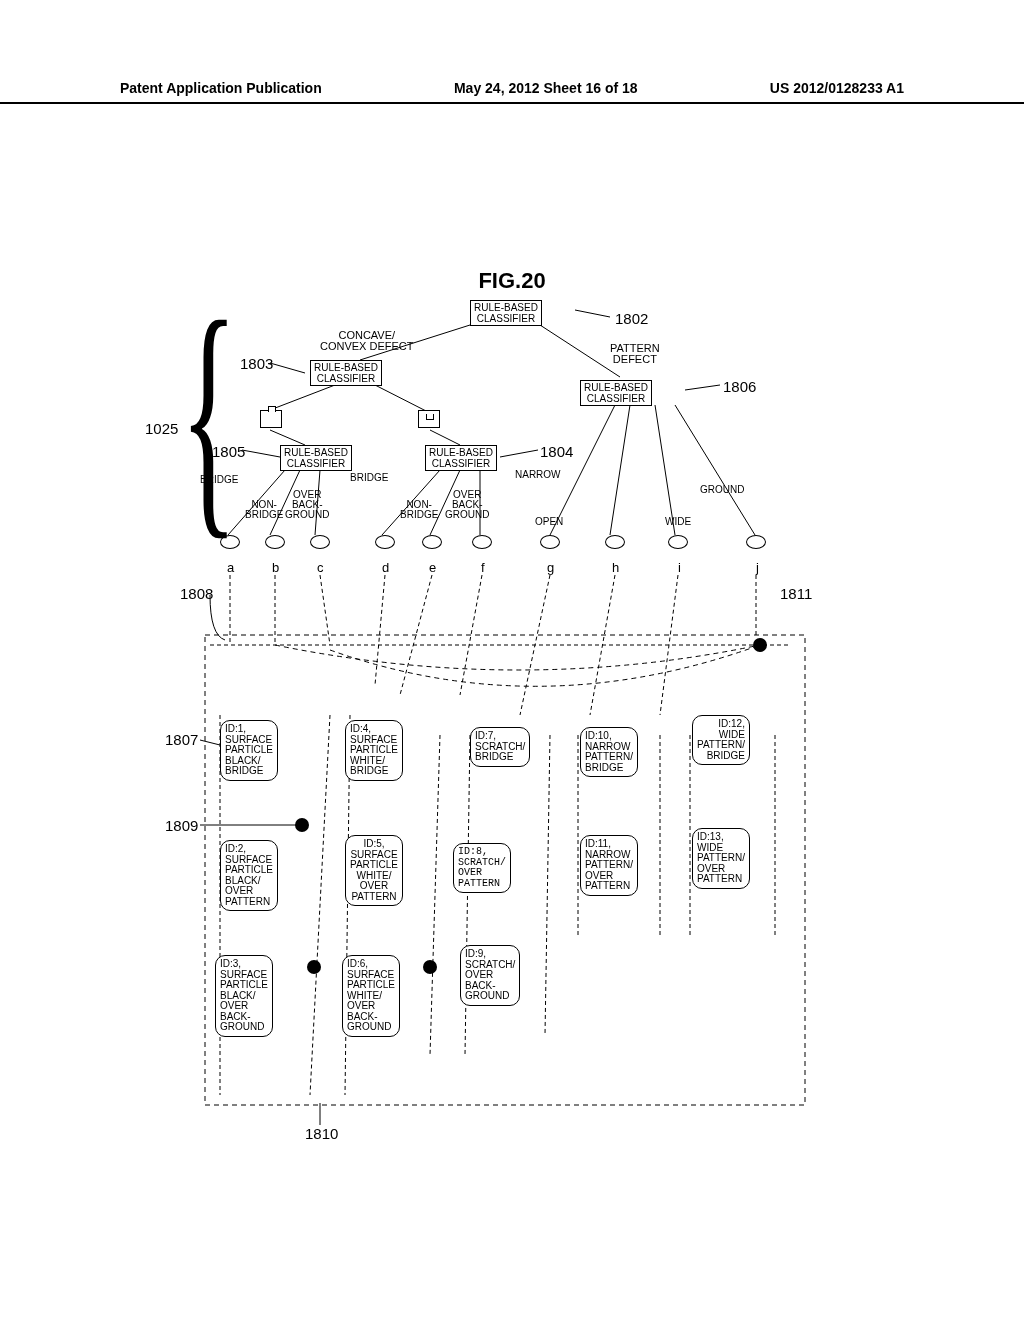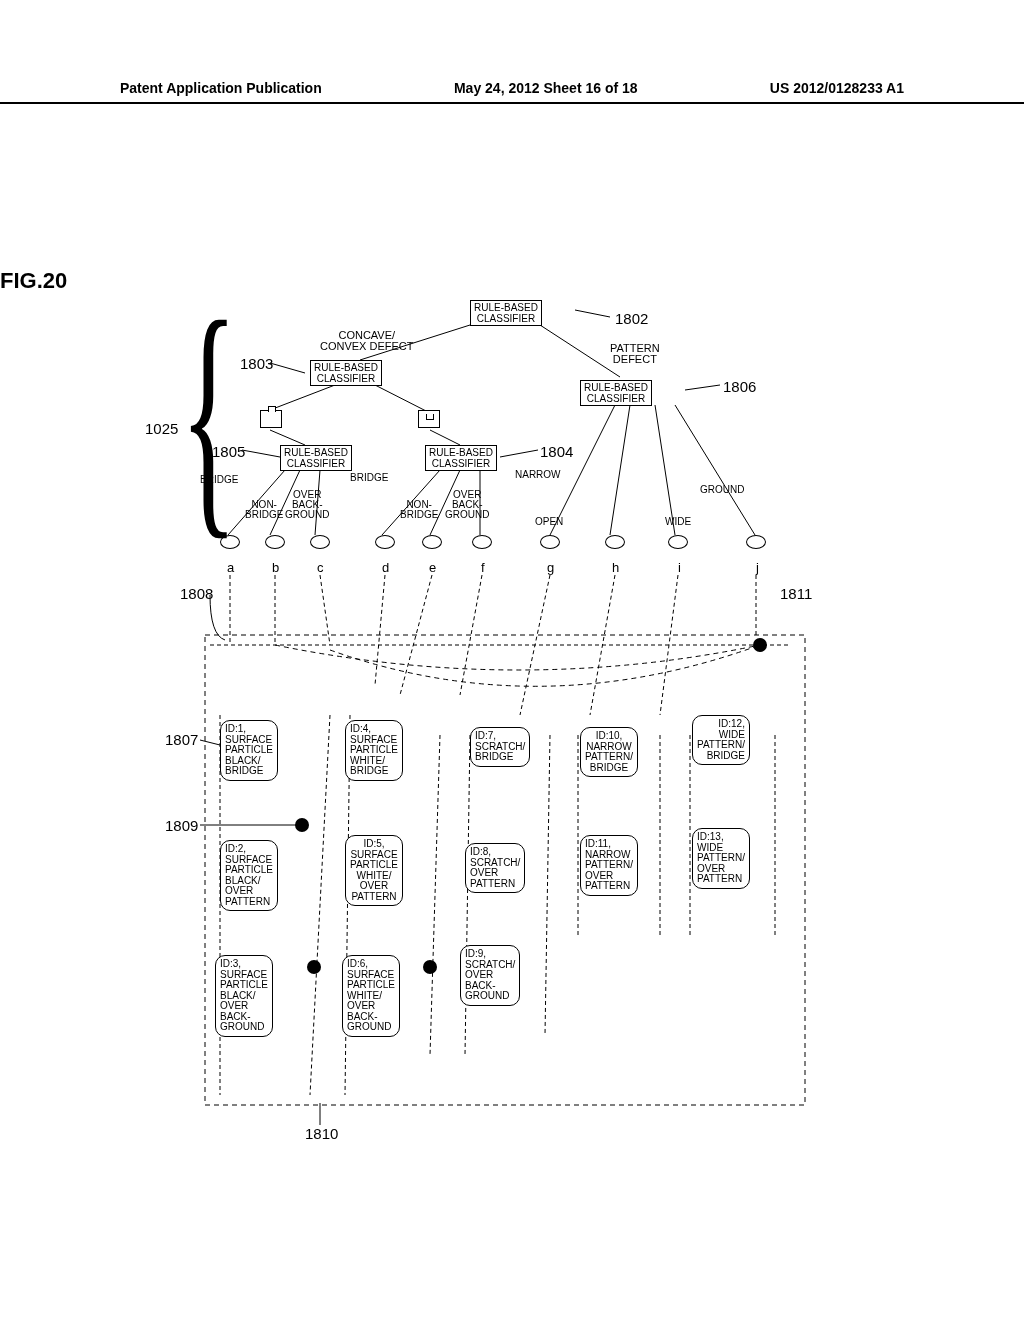--- a/index.html
+++ b/index.html
@@ -22,21 +22,21 @@
     font-weight: bold;
     font-size: 14px;
     border-bottom: 2px solid #000;
     padding-bottom: 6px;
   }
   .fig-title {
     position: absolute;
     top: 268px;
     left: 0;
     right: 0;
-    text-align: left;
+    text-align: center;
     font-weight: bold;
     font-size: 22px;
   }
   .diagram {
     position: absolute;
     top: 295px;
     left: 120px;
     width: 780px;
     height: 880px;
   }
@@ -237,26 +237,26 @@
   <div class="letter" style="left:636px; top:265px;">j</div>
 
   <div class="dot-filled" style="left:633px; top:343px;"></div>
   <div class="dot-filled" style="left:175px; top:523px;"></div>
   <div class="dot-filled" style="left:187px; top:665px;"></div>
   <div class="dot-filled" style="left:303px; top:665px;"></div>
 
   <div class="idbox" style="left:100px; top:425px;">ID:1,<br>SURFACE<br>PARTICLE<br>BLACK/<br>BRIDGE</div>
   <div class="idbox" style="left:225px; top:425px;">ID:4,<br>SURFACE<br>PARTICLE<br>WHITE/<br>BRIDGE</div>
   <div class="idbox" style="left:350px; top:432px;">ID:7,<br>SCRATCH/<br>BRIDGE</div>
-  <div class="idbox" style="left:460px; top:432px;text-align:center;">ID:10,<br>NARROW<br>PATTERN/<br>BRIDGE</div>
+  <div class="idbox" style="left:460px; top:432px;">ID:10,<br>NARROW<br>PATTERN/<br>BRIDGE</div>
   <div class="idbox" style="left:572px; top:420px;text-align:right;">ID:12,<br>WIDE<br>PATTERN/<br>BRIDGE</div>
 
   <div class="idbox" style="left:100px; top:545px;">ID:2,<br>SURFACE<br>PARTICLE<br>BLACK/<br>OVER<br>PATTERN</div>
   <div class="idbox" style="left:225px; top:540px;text-align:center;">ID:5,<br>SURFACE<br>PARTICLE<br>WHITE/<br>OVER<br>PATTERN</div>
-  <div class="idbox" style="left:345px; top:548px;">ID:8,<br>SCRATCH/<br>OVER<br>PATTERN</div>
+  <div class="idbox" style="left:333px; top:548px;font-family:Liberation Mono, monospace;">ID:8,<br>SCRATCH/<br>OVER<br>PATTERN</div>
   <div class="idbox" style="left:460px; top:540px;">ID:11,<br>NARROW<br>PATTERN/<br>OVER<br>PATTERN</div>
   <div class="idbox" style="left:572px; top:533px;">ID:13,<br>WIDE<br>PATTERN/<br>OVER<br>PATTERN</div>
 
   <div class="idbox" style="left:95px; top:660px;">ID:3,<br>SURFACE<br>PARTICLE<br>BLACK/<br>OVER<br>BACK-<br>GROUND</div>
   <div class="idbox" style="left:222px; top:660px;">ID:6,<br>SURFACE<br>PARTICLE<br>WHITE/<br>OVER<br>BACK-<br>GROUND</div>
   <div class="idbox" style="left:340px; top:650px;">ID:9,<br>SCRATCH/<br>OVER<br>BACK-<br>GROUND</div>
 
   <div class="ref" style="left:495px; top:15px;">1802</div>
   <div class="ref" style="left:120px; top:60px;">1803</div>
   <div class="ref" style="left:92px; top:148px;">1805</div>

